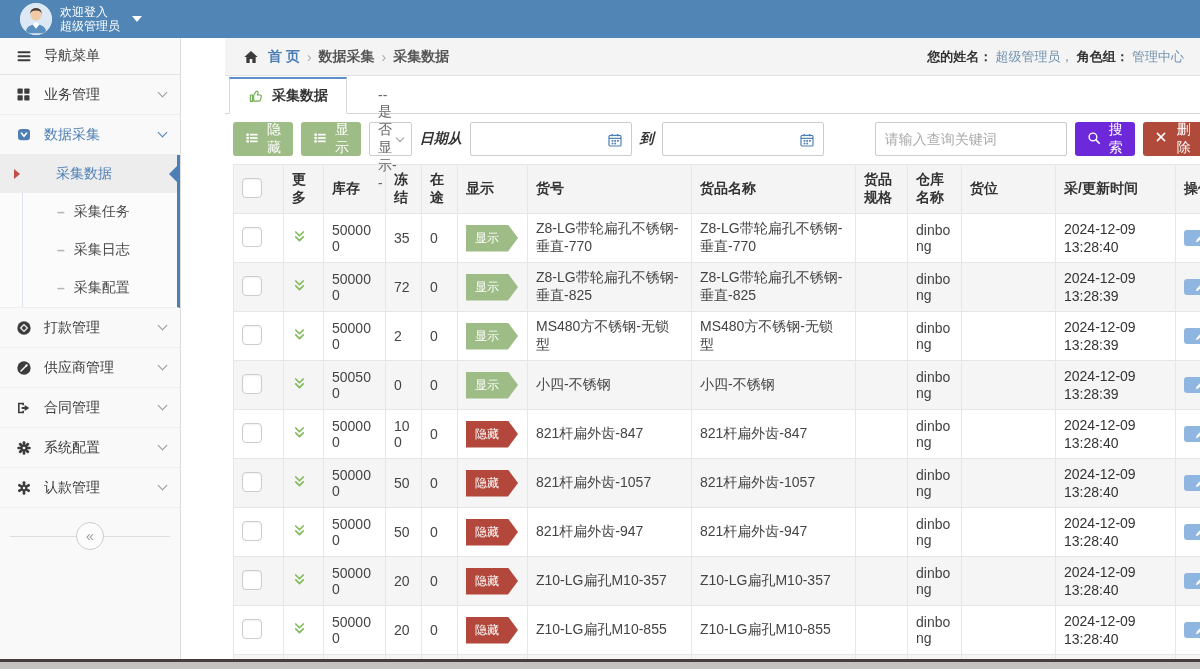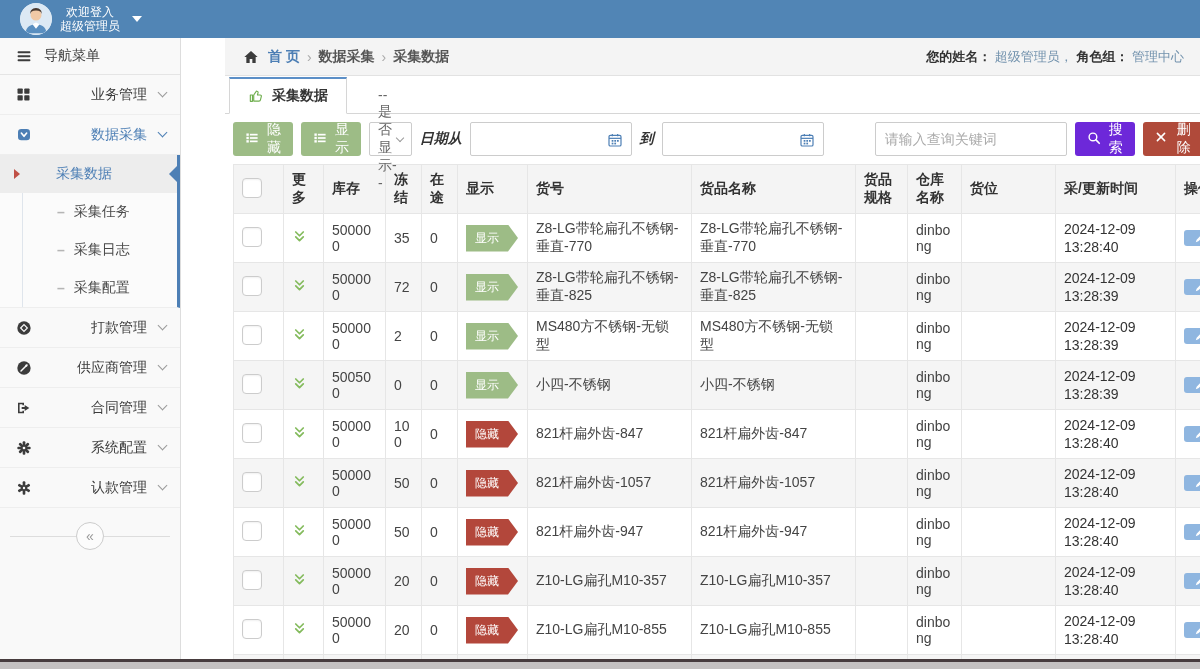--- a/index.html
+++ b/index.html
@@ -10,31 +10,31 @@
   }
   
   .topbar {
     height:38px; background:#5185b5; color:#fff;
     display:flex; align-items:center; justify-content:space-between;
     padding:0 14px 0 20px;
   }
   .topbar .title { font-size:19px; font-weight:bold; letter-spacing:.5px; }
   .userbox { display:flex; align-items:center; gap:8px; cursor:pointer; }
   .avatar { width:32px; height:32px; border-radius:50%; overflow:hidden; background:#d9e6f2; flex:none; }
-  .welcome { font-size:12px; line-height:14px; text-align:center; }
+  .welcome { font-size:12px; line-height:14px; text-align:left; }
   .caret-down { width:0; height:0; border-left:5px solid transparent; border-right:5px solid transparent; border-top:6px solid #fff; margin-left:4px; }
 
   
   .shell { display:flex; height:631px;gap:44px; }
   .sidebar { width:181px; flex:none; background:#f9f9f9; border-right:1px solid #ddd; position:relative; }
   .main { flex:1; background:#fff; min-width:0; }
 
   
   .nav-head { height:37px; display:flex; align-items:center; gap:12px; padding:0 16px; border-bottom:1px solid #e5e5e5; color:#3c3c3c; }
-  .menu-item { height:40px; display:flex; align-items:center; gap:12px; padding:0 14px 0 16px; border-bottom:1px solid #eee; color:#3c3c3c; cursor:pointer;text-align:right; }
+  .menu-item { height:40px; display:flex; align-items:center; gap:12px; padding:0 14px 0 16px; border-bottom:1px solid #eee; color:#3c3c3c; cursor:pointer; }
   .menu-item .lbl { flex:1; }
   .menu-item.active-parent { color:#4d7fb5; }
   .chev { width:7px; height:7px; border-right:1.8px solid #9a9a9a; border-bottom:1.8px solid #9a9a9a; transform:rotate(45deg); margin-top:-4px; flex:none; }
   .menu-item.active-parent .chev { border-color:#4d7fb5; }
   .submenu { position:relative; border-right:3px solid #4d7fb5; background:#fbfbfb; border-bottom:1px solid #eee; }
   .submenu-item { height:38px; display:flex; align-items:center; padding-left:34px; color:#4a4a4a; position:relative; cursor:pointer; border-left:1px solid #dfe5ec; margin-left:22px; }
   .submenu-item .dash { color:#b5b5b5; margin-right:9px; font-weight:bold; }
   .submenu-item.active { background:#ededed; color:#4d7fb5; margin-left:0; padding-left:56px; border-left:none; }
   .submenu-item.active .tri-left {
     position:absolute; left:14px; width:0; height:0;
@@ -48,21 +48,21 @@
   .collapse-row .rule { flex:1; height:1px; background:#ddd; }
   .collapse-btn { width:28px; height:28px; border:1px solid #ccc; border-radius:50%; background:#fcfcfc; color:#999; display:flex; align-items:center; justify-content:center; font-size:14px; cursor:pointer; }
 
   .sideicon { width:16px; height:16px; flex:none; display:inline-flex; }
 
   
   .crumb-bar { height:38px; background:#f4f4f4; border-bottom:1px solid #e2e2e2; display:flex; align-items:center; justify-content:space-between; padding:0 16px 0 18px; }
   .crumbs { display:flex; align-items:center; gap:7px; color:#555; font-weight:bold; }
   .crumbs .home-link { color:#4d7fb5; font-weight:bold; cursor:pointer; }
   .crumbs .sep { color:#aaa; font-weight:normal; }
-  .userinfo { color:#333; font-size:13px; }
+  .userinfo { color:#333; font-size:13px;font-family:Liberation Serif, serif; }
   .userinfo b { font-weight:bold; }
   .userinfo .val { color:#7292ad; font-weight:normal; }
 
   
   .tabbar { height:38px; background:#fff; border-bottom:1px solid #d6d6d6; display:flex; align-items:flex-end; padding-left:4px; }
   .tab { height:37px; margin-bottom:-1px; background:#fff; border:1px solid #d6d6d6; border-top:2px solid #5c8fc7; border-bottom:1px solid #fff;
          display:flex; align-items:center; gap:8px; padding:0 18px; font-weight:bold; color:#333; cursor:pointer; }
 
   
   .toolbar { padding:8px 10px 8px 8px; display:flex; align-items:center; gap:8px; background:#fff; }

